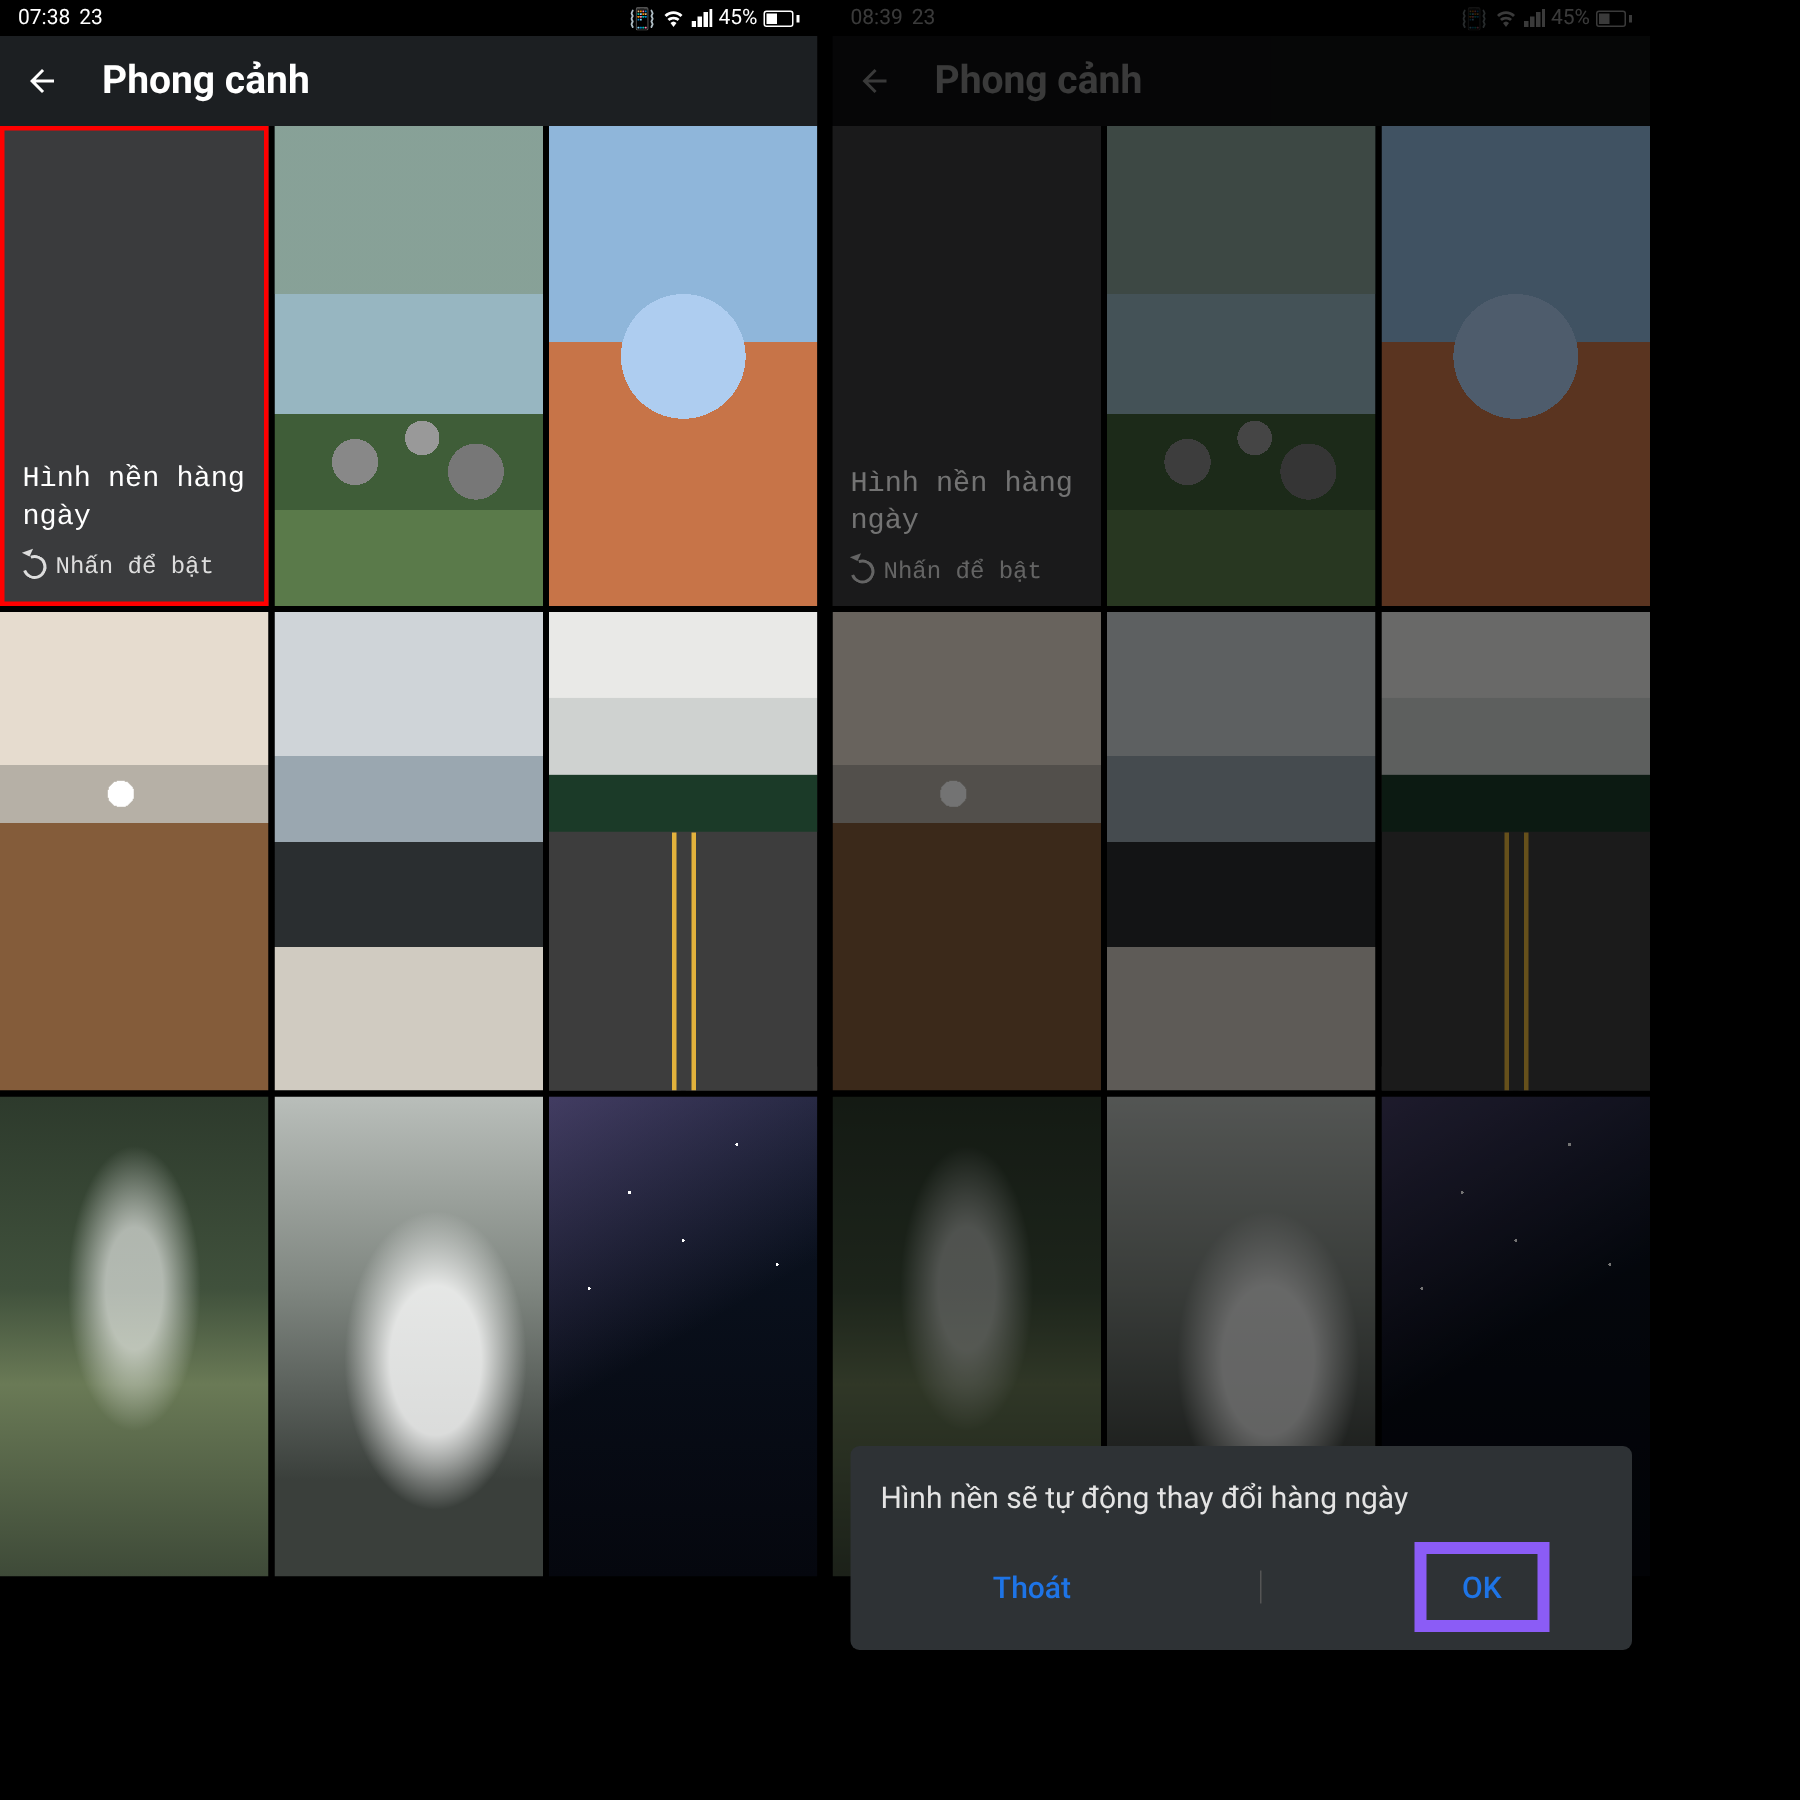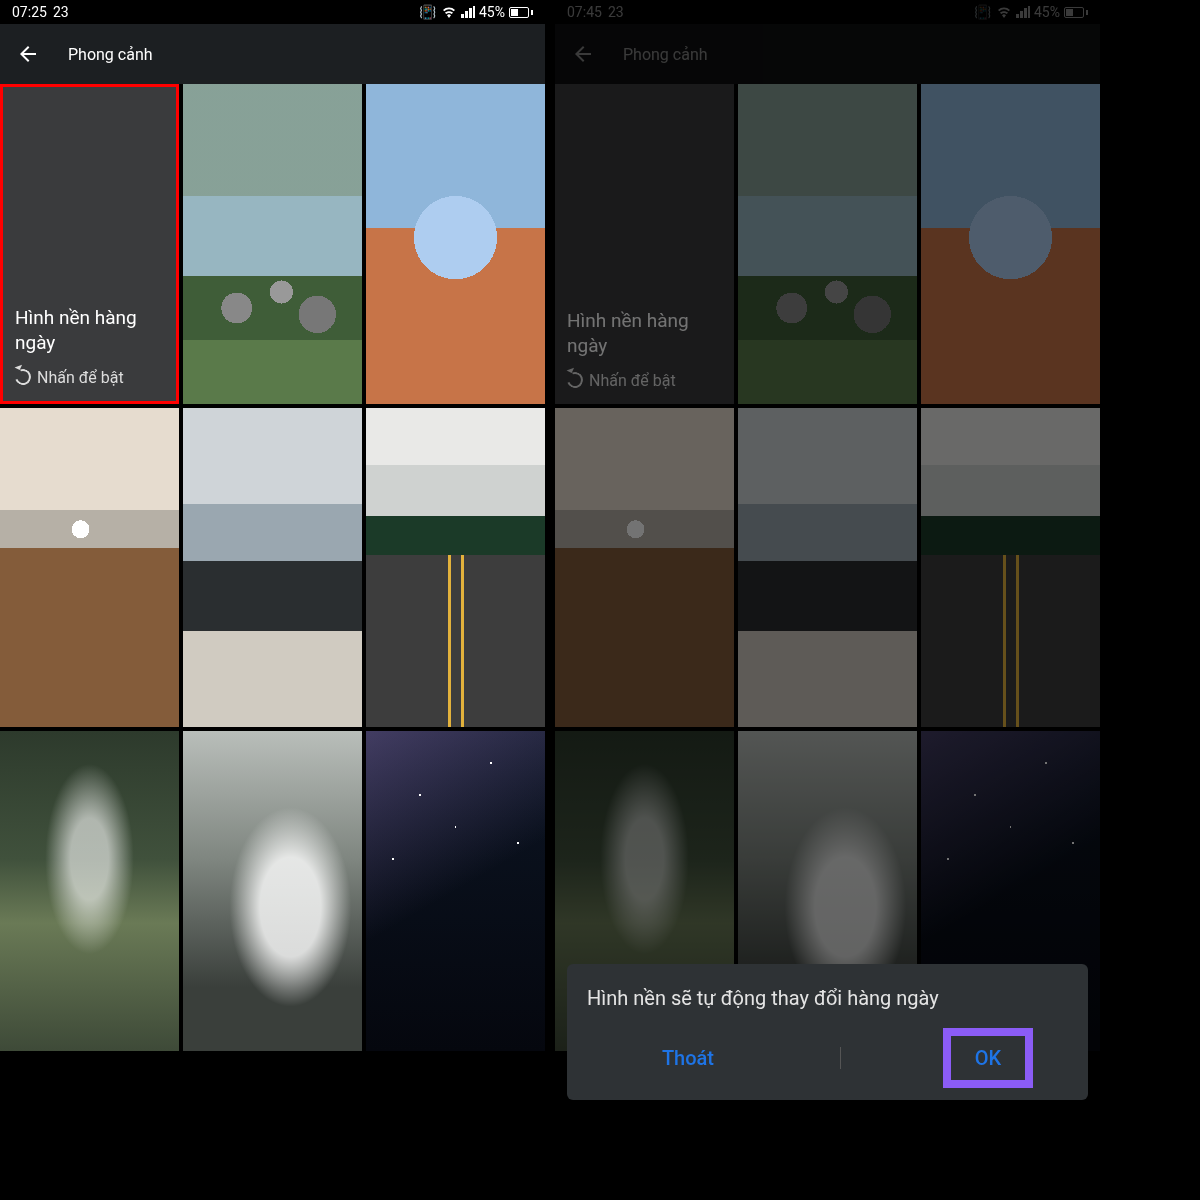--- a/index.html
+++ b/index.html
@@ -5,23 +5,23 @@
   * { margin: 0; padding: 0; box-sizing: border-box; }
   html, body { width: 1200px; height: 1200px; background: #000; font-family: Roboto, Arial, sans-serif; overflow: hidden; }
   .container { display: flex; width: 1200px; height: 1200px; }
   .phone { width: 545px; height: 1200px; background: #000; position: relative; overflow: hidden; }
   .phone-right { margin-left: 10px; }
   .status-bar { height: 24px; display: flex; align-items: center; justify-content: space-between; color: #fff; font-size: 14px; padding: 0 12px; }
   .status-left { display: flex; align-items: center; gap: 2px; }
   .status-right { display: flex; align-items: center; gap: 4px; }
   .topbar { height: 60px; display: flex; align-items: center; padding: 0 16px; background: #1c1f22; }
   .back-arrow { width: 24px; height: 24px; color: #fff; display: flex; align-items: center; }
-  .title { color: #fff; font-size: 16px; font-weight: 400; margin-left: 28px; }
+  .title { color: #fff; font-size: 26px; font-weight: 700; margin-left: 28px; }
   .grid { display: grid; grid-template-columns: repeat(3, 1fr); gap: 4px; padding: 0 0; }
-  .tile { width: 100%; aspect-ratio: 0.56; position: relative; overflow: hidden; }
+  .tile { width: 100%; aspect-ratio: 0.56; position: relative; overflow: hidden; font-family: Liberation Mono, monospace; }
   .daily-tile { background: #3a3b3d; display: flex; flex-direction: column; justify-content: flex-end; padding: 14px 12px; border: 3px solid #ff0000; }
   .daily-title { color: #fff; font-size: 19px; line-height: 1.3; }
   .daily-sub { color: #ddd; font-size: 16px; margin-top: 12px; display: flex; align-items: center; gap: 6px; }
   .scene { position: relative; width: 100%; height: 100%; }
   
   .dimmed::after { content:''; position:absolute; inset:0; background: rgba(0,0,0,0.55); }
   .dimmed .topbar, .dimmed .status-bar { opacity: 0.5; }
   .phone-right .daily-tile { border: none; }
   
   .scene-lake { background:
@@ -89,21 +89,21 @@
   .bat-tip { width:2px; height:5px; background:#fff; }
 </style>
 </head>
 <body>
 
 <div class="container">
 
   <div class="phone">
     <div class="status-bar">
       <div class="status-left">
-        <span>07:25</span>
+        <span>07:38</span>
         <span style="margin-left:4px">23</span>
       </div>
       <div class="status-right">
         <span>📳</span>
         <span>
           <svg width="16" height="12" viewBox="0 0 24 18">
               <path d="M12 18l-3-4c1-1 2-1.5 3-1.5s2 .5 3 1.5l-3 4zm-6-8c3-3 9-3 12 0l-2 2c-2-2-6-2-8 0l-2-2zm-3-4c5-5 13-5 18 0l-2 2c-4-4-10-4-14 0l-2-2z" fill="#fff"></path>
             </svg>
         </span>
         <span>
@@ -159,21 +159,21 @@
         </div>
       <div class="tile">
           <div class="scene scene-night"></div>
         </div>
     </div>
   </div>
 
   <div class="phone phone-right dimmed">
     <div class="status-bar">
       <div class="status-left">
-        <span>07:45</span>
+        <span>08:39</span>
         <span style="margin-left:4px">23</span>
       </div>
       <div class="status-right">
         <span>📳</span>
         <span>
           <svg width="16" height="12" viewBox="0 0 24 18">
               <path d="M12 18l-3-4c1-1 2-1.5 3-1.5s2 .5 3 1.5l-3 4zm-6-8c3-3 9-3 12 0l-2 2c-2-2-6-2-8 0l-2-2zm-3-4c5-5 13-5 18 0l-2 2c-4-4-10-4-14 0l-2-2z" fill="#fff"></path>
             </svg>
         </span>
         <span>

